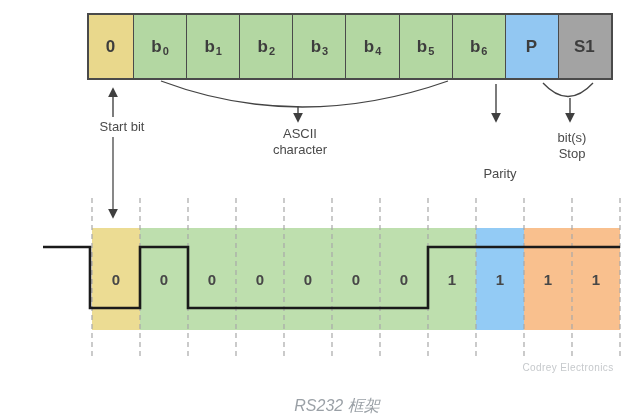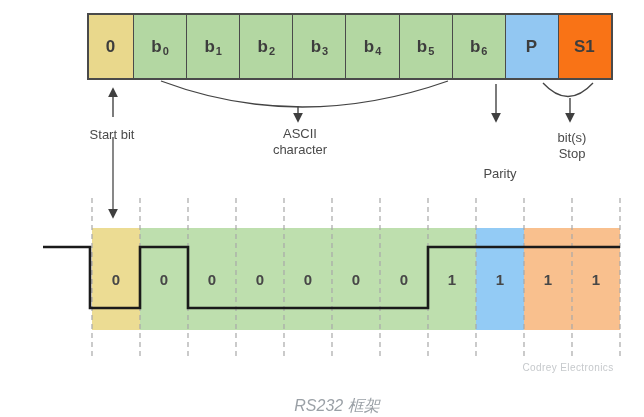--- a/index.html
+++ b/index.html
@@ -44,21 +44,21 @@
   
   .ann-label {
     position: absolute;
     color: #4a4a4a;
     font-size: 13px;
     text-align: center;
     line-height: 1.2;
     z-index: 2;
   }
   .ann-label span { display: block; }
-  .lbl-startbit { left: 62px;  top: 119px; width: 100px; margin-top: 8px; }
+  .lbl-startbit { left: 72px;  top: 119px; width: 100px; }
   .lbl-ascii    { left: 250px; top: 126px; width: 100px; }
   .lbl-parity   { left: 460px; top: 130px; width: 80px; margin-top: 36px; }
   .lbl-stop     { left: 532px; top: 130px; width: 80px; }
 
   
   .band { position: absolute; top: 228px; height: 102px; z-index: 1; }
   .band-start  { left: 92px;  width: 48px; }
   .band-data   { left: 140px; width: 336px; }
   .band-parity { left: 476px; width: 48px; }
   .band-stop   { left: 524px; width: 96px; }
@@ -146,21 +146,21 @@
         <span class="sub">5</span>
     </div>
     <div class="cell" style="background: rgb(179, 215, 162);">
       <span>b</span>
         <span class="sub">6</span>
     </div>
     <div class="cell" style="background: rgb(146, 199, 242);">
       <span>P</span>
         <span class="sub"></span>
     </div>
-    <div class="cell" style="background: #f97316;">
+    <div class="cell" style="background: #a3a3a3;">
       <span>S1</span>
         <span class="sub"></span>
     </div>
   </div>
 
   <div class="ann-label lbl-startbit">Start bit</div>
   <div class="ann-label lbl-ascii">
     <span>ASCII</span>
     <span>character</span>
   </div>

